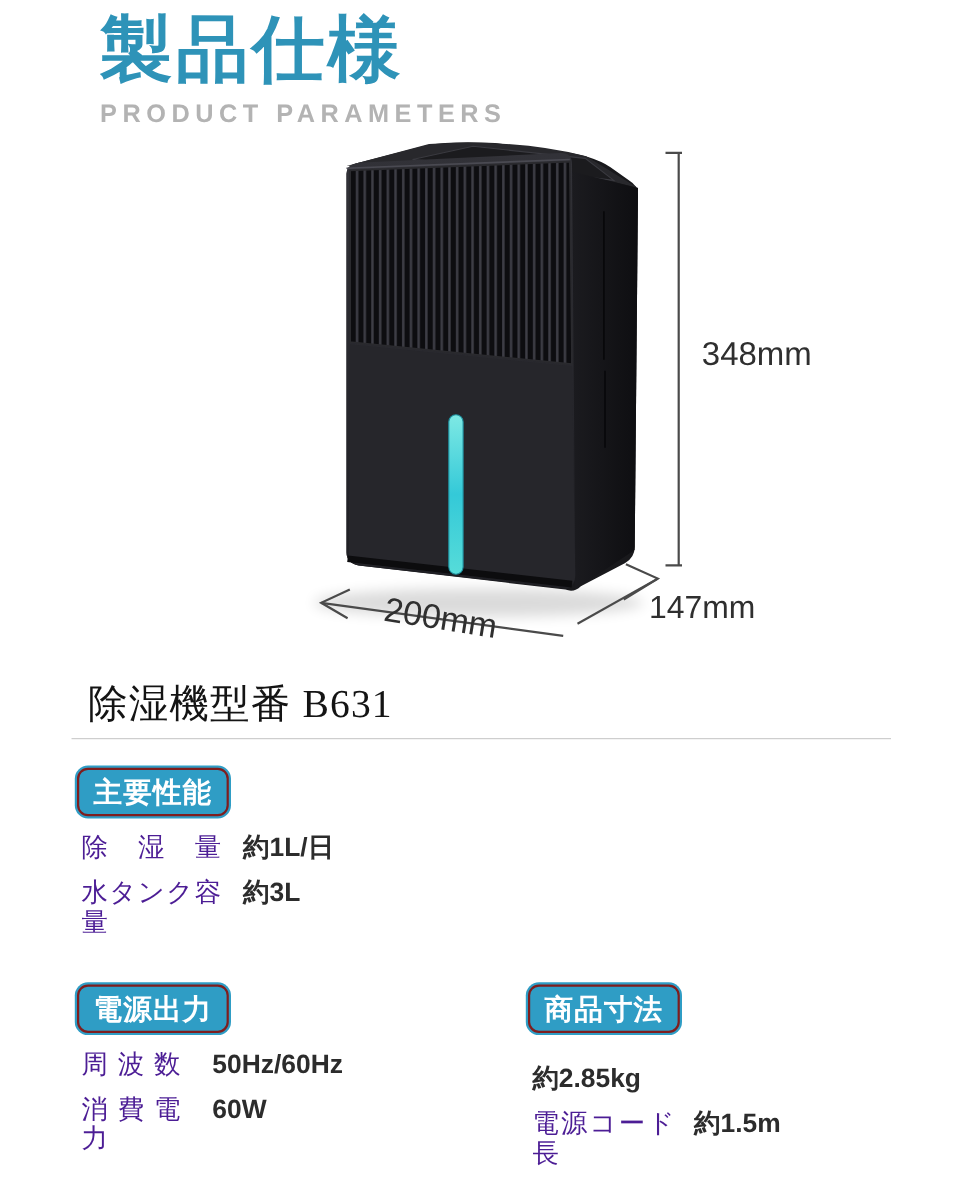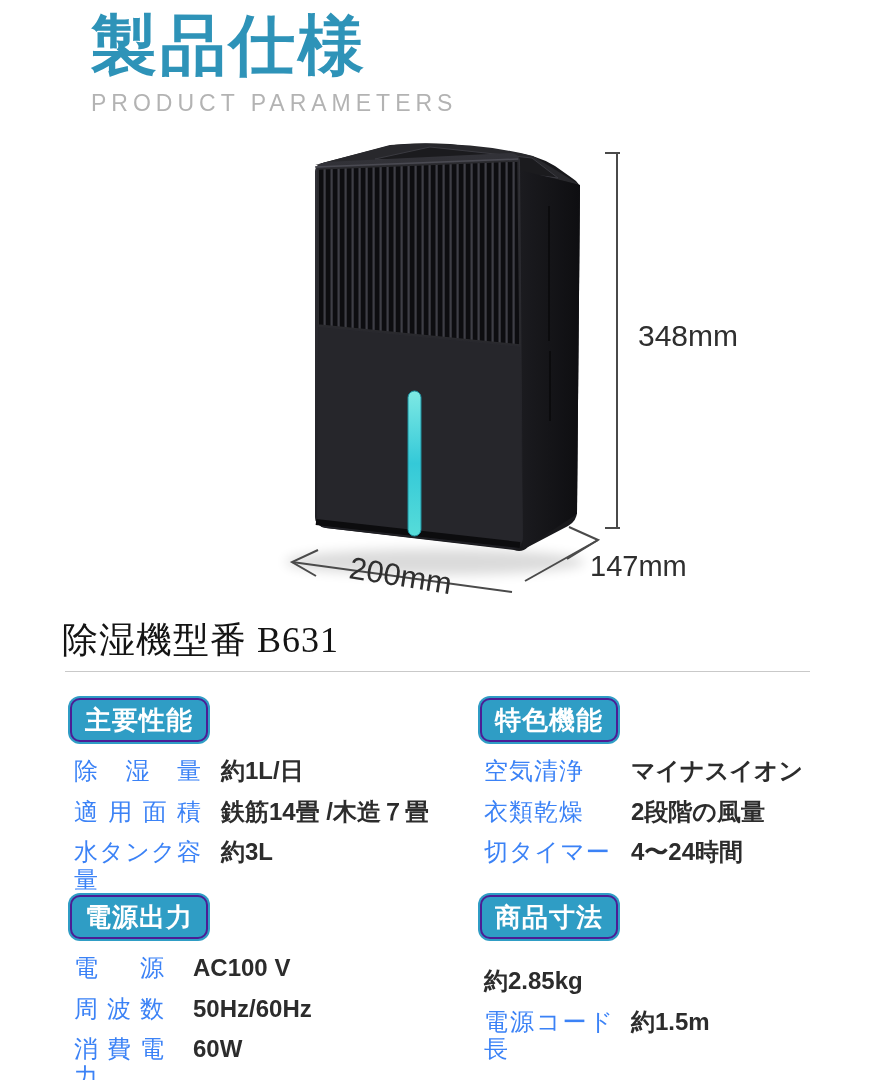--- a/index.html
+++ b/index.html
@@ -7,47 +7,47 @@
     position:relative;width:883px;height:1080px;background:#ffffff;overflow:hidden;
     font-family:"Liberation Sans","DejaVu Sans",sans-serif;color:#2e2e2e;
   }
   
   .hdr{position:absolute;left:55px;top:8px;margin-left:36px;}
   .hdr h1{
     margin:0;font-family:"Liberation Serif","DejaVu Serif",serif;
     font-size:66px;line-height:1.15;font-weight:700;letter-spacing:3px;color:#2e93b8;
   }
   .hdr .sub{
-    margin-top:6px;font-size:23px;letter-spacing:5px;color:#b3b3b3;font-weight:400;
+    margin-top:6px;font-size:23px;letter-spacing:5px;color:#b3b3b3;font-weight:700;
   }
   
-  .hero{position:absolute;left:270px;top:136px;width:490px;height:495px;}
+  .hero{position:absolute;left:270px;top:122px;width:490px;height:495px;}
   .dim-text{font-family:"Liberation Sans","DejaVu Sans",sans-serif;fill:#2f2f2f;}
   
   .model{
-    position:absolute;left:62px;top:616px;margin:0;
+    position:absolute;left:80px;top:616px;margin:0;
     font-family:"Liberation Serif","DejaVu Serif",serif;
     font-size:36px;font-weight:500;color:#141414;letter-spacing:1px;
   }
   .divider{position:absolute;left:65px;top:671px;width:745px;height:1px;background:#c9c9c9;}
   
   .spec{position:absolute;width:395px;}
   .spec.s1{left:68px;top:696px;}
   .spec.s2{left:478px;top:696px;}
   .spec.s3{left:68px;top:893px;}
   .spec.s4{left:478px;top:893px;}
   .badge{
     display:inline-block;background:#2f9dc5;color:#ffffff;
     font-size:26px;font-weight:700;line-height:1;letter-spacing:1px;
-    padding:7px 13px;border:2px solid #4c1d95;border-radius:10px;
+    padding:7px 13px;border:2px solid #7f1d1d;border-radius:10px;
     box-shadow:0 0 0 2px #2f9dc5;margin-left:2px;margin-top:2px;
   }
   .rows{margin-top:15px;padding-left:6px;}
   .row{display:flex;align-items:baseline;margin-bottom:13px;font-size:24px;line-height:1.15;}
-  .lbl{flex:none;color:#3b82f6;font-weight:400;}
+  .lbl{flex:none;color:#4c1d95;font-weight:400;}
   .val{color:#2c2c2c;font-weight:600;}
   .s1 .lbl{width:127px;text-align:justify;text-align-last:justify;text-justify:inter-character;}
   .s1 .val{margin-left:20px;}
   .s3 .lbl{width:90px;text-align:justify;text-align-last:justify;text-justify:inter-character;}
   .s3 .val{margin-left:29px;}
   .s2 .lbl{width:147px;letter-spacing:1px;}
   .s4 .lbl{width:147px;letter-spacing:2px;}
 </style>
 </head>
 <body>
@@ -132,55 +132,30 @@
   <div class="divider"></div>
 
   <section class="spec s1">
     <div class="badge">主要性能</div>
     <div class="rows">
       <div class="row">
         <span class="lbl">除湿量</span>
         <span class="val">約1L/日</span>
       </div>
       <div class="row">
-        <span class="lbl">適用面積</span>
-        <span class="val">鉄筋14畳 /木造７畳</span>
-      </div>
-      <div class="row">
         <span class="lbl">水タンク容量</span>
         <span class="val">約3L</span>
       </div>
     </div>
   </section>
 
-  <section class="spec s2">
-    <div class="badge">特色機能</div>
-    <div class="rows">
-      <div class="row">
-        <span class="lbl">空気清浄</span>
-        <span class="val">マイナスイオン</span>
-      </div>
-      <div class="row">
-        <span class="lbl">衣類乾燥</span>
-        <span class="val">2段階の風量</span>
-      </div>
-      <div class="row">
-        <span class="lbl">切タイマー</span>
-        <span class="val">4〜24時間</span>
-      </div>
-    </div>
-  </section>
 
   <section class="spec s3">
     <div class="badge">電源出力</div>
     <div class="rows">
-      <div class="row">
-        <span class="lbl">電源</span>
-        <span class="val">AC100 V</span>
-      </div>
       <div class="row">
         <span class="lbl">周波数</span>
         <span class="val">50Hz/60Hz</span>
       </div>
       <div class="row">
         <span class="lbl">消費電力</span>
         <span class="val">60W</span>
       </div>
     </div>
   </section>

